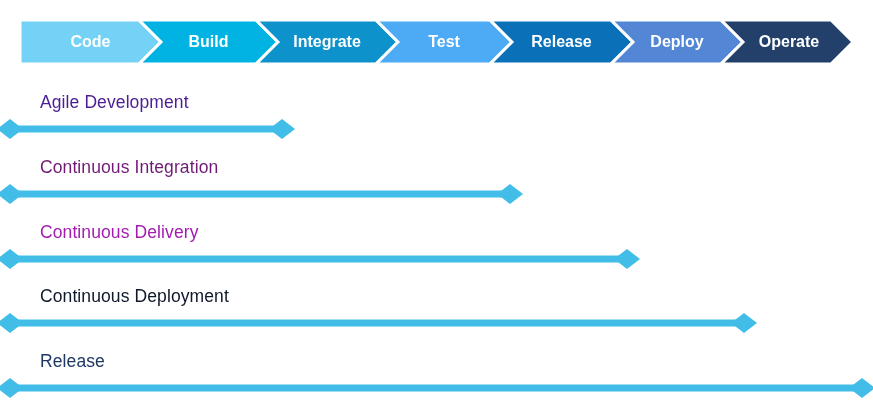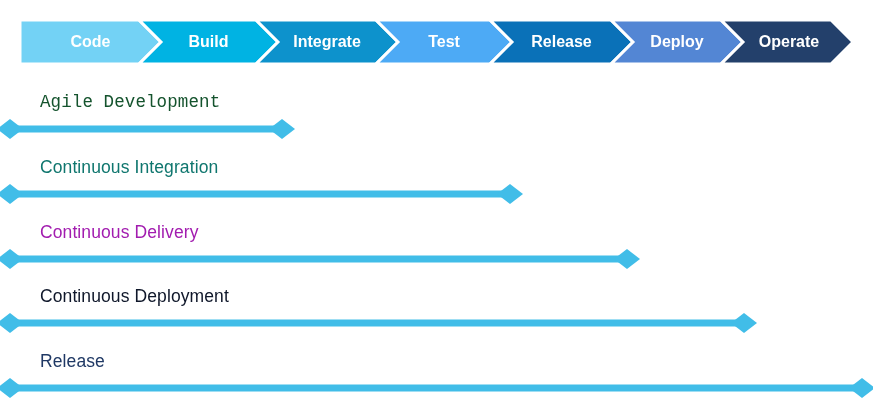--- a/index.html
+++ b/index.html
@@ -86,31 +86,31 @@
         <text x="541.5" y="23" class="stage-label" fill="#ffffff">Release</text>
         <path d="M 591 0 L 701 0 L 723 22 L 701 44 L 591 44 L 613 22 Z" fill="#5386d4" stroke="#ffffff" stroke-width="3" stroke-linejoin="miter"></path>
         <text x="657" y="23" class="stage-label" fill="#ffffff">Deploy</text>
         <path d="M 701 0 L 811 0 L 833 22 L 811 44 L 701 44 L 723 22 Z" fill="#23406b" stroke="#ffffff" stroke-width="3" stroke-linejoin="miter"></path>
         <text x="769" y="23" class="stage-label" fill="#ffffff">Operate</text>
       </svg>
   </div>
 
   <div id="practice-rows">
       <div class="practice-row" style="top: 92px;">
-        <div class="practice-label" style="color: #14532d; font-family: Liberation Mono, monospace;">Agile Development</div>
+        <div class="practice-label" style="color: #4c1d95;">Agile Development</div>
         <div class="practice-arrow">
           <svg width="296" height="26" viewBox="0 0 296 26">
             <rect x="10" y="9.5" width="272" height="7" fill="#41bde8"></rect>
             <path d="M 10 3 L 23 13 L 10 23 L -3 13 Z" fill="#41bde8"></path>
             <path d="M 282 3 L 295 13 L 282 23 L 269 13 Z" fill="#41bde8"></path>
           </svg>
         </div>
       </div>
       <div class="practice-row" style="top: 157px;">
-        <div class="practice-label" style="color: #0f766e;">Continuous Integration</div>
+        <div class="practice-label" style="color: #701a75;">Continuous Integration</div>
         <div class="practice-arrow">
           <svg width="524" height="26" viewBox="0 0 524 26">
             <rect x="10" y="9.5" width="500" height="7" fill="#41bde8"></rect>
             <path d="M 10 3 L 23 13 L 10 23 L -3 13 Z" fill="#41bde8"></path>
             <path d="M 510 3 L 523 13 L 510 23 L 497 13 Z" fill="#41bde8"></path>
           </svg>
         </div>
       </div>
       <div class="practice-row" style="top: 222px;">
         <div class="practice-label" style="color: #a21caf;">Continuous Delivery</div>

